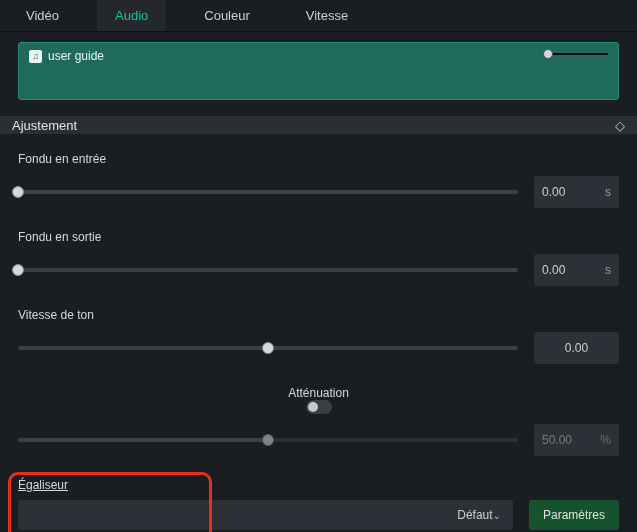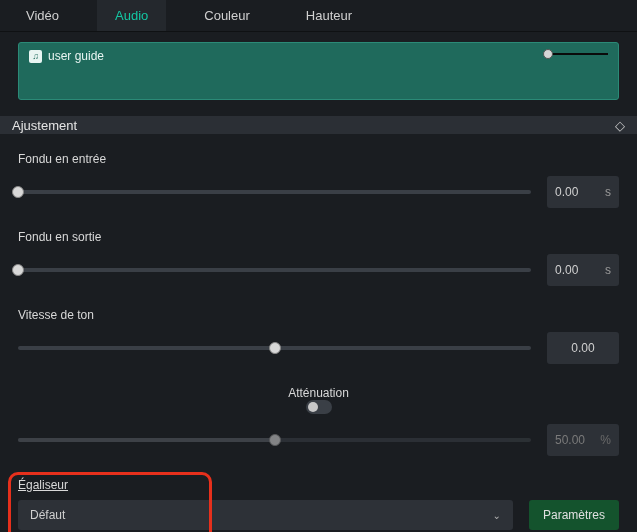--- a/index.html
+++ b/index.html
@@ -49,21 +49,21 @@
   }
   .slider .thumb {
     width: 12px; height: 12px; border-radius: 50%; background: #d8d8d8;
     border: 1px solid #888; position: absolute; top: 50%; transform: translate(-50%, -50%);
   }
   .slider .fill {
     position: absolute; left: 0; top: 0; bottom: 0; background: #5a5f66; border-radius: 2px;
   }
 
   .value-box {
-    width: 72px; height: 26px; background: #2d3137; border-radius: 3px;
+    width: 85px; height: 26px; background: #2d3137; border-radius: 3px;
     display: flex; align-items: center; justify-content: space-between;
     padding: 16px 8px; font-size: 12px; color: #d0d0d0;
   }
   .value-box.center { justify-content: center; }
   .value-box .unit { color: #9a9a9a; }
 
   .control-header {
     display: flex; align-items: center; justify-content: space-between; margin-bottom: 10px; flex-direction: column;
   }
 
@@ -82,21 +82,21 @@
 
   .eq-group { position: relative; }
   .highlight {
     position: absolute; border: 3px solid #e6301c; border-radius: 10px;
     left: -10px; top: -6px; width: 204px; height: 72px; pointer-events: none;
   }
   .eq-label { font-size: 12px; color: #d8d8d8; margin-bottom: 8px; display: block; text-decoration: underline; }
   .eq-row { display: flex; align-items: center; gap: 16px; }
   .dropdown {
     flex: 1; height: 30px; background: #2d3137; border-radius: 3px;
-    display: flex; align-items: center; justify-content: space-between;
+    display: flex; align-items: center; justify-content: flex-end;
     padding: 0 12px; font-size: 12px; color: #d0d0d0; cursor: pointer;
   }
   .dropdown .chev { font-size: 10px; color: #b0b0b0; }
   .btn {
     height: 30px; padding: 0 14px; background: #14532d; border-radius: 3px;
     display: flex; align-items: center; font-size: 12px; color: #e0e0e0; cursor: pointer;
     font-weight: 500;
   }
 
   .music-icon {
@@ -105,21 +105,21 @@
     color: #1f6a5c; font-size: 9px; line-height: 1;
   }
 </style>
 </head>
 <body>
 
 <div class="tabs">
   <div class="tab">Vidéo</div>
   <div class="tab active">Audio</div>
   <div class="tab">Couleur</div>
-  <div class="tab">Hauteur</div>
+  <div class="tab">Vitesse</div>
 </div>
 
 <div class="content">
 
   <div class="audio-clip">
     <div class="label">
       <span class="music-icon">♫</span>
       <span>user guide</span>
     </div>
     <div class="mini-slider">

